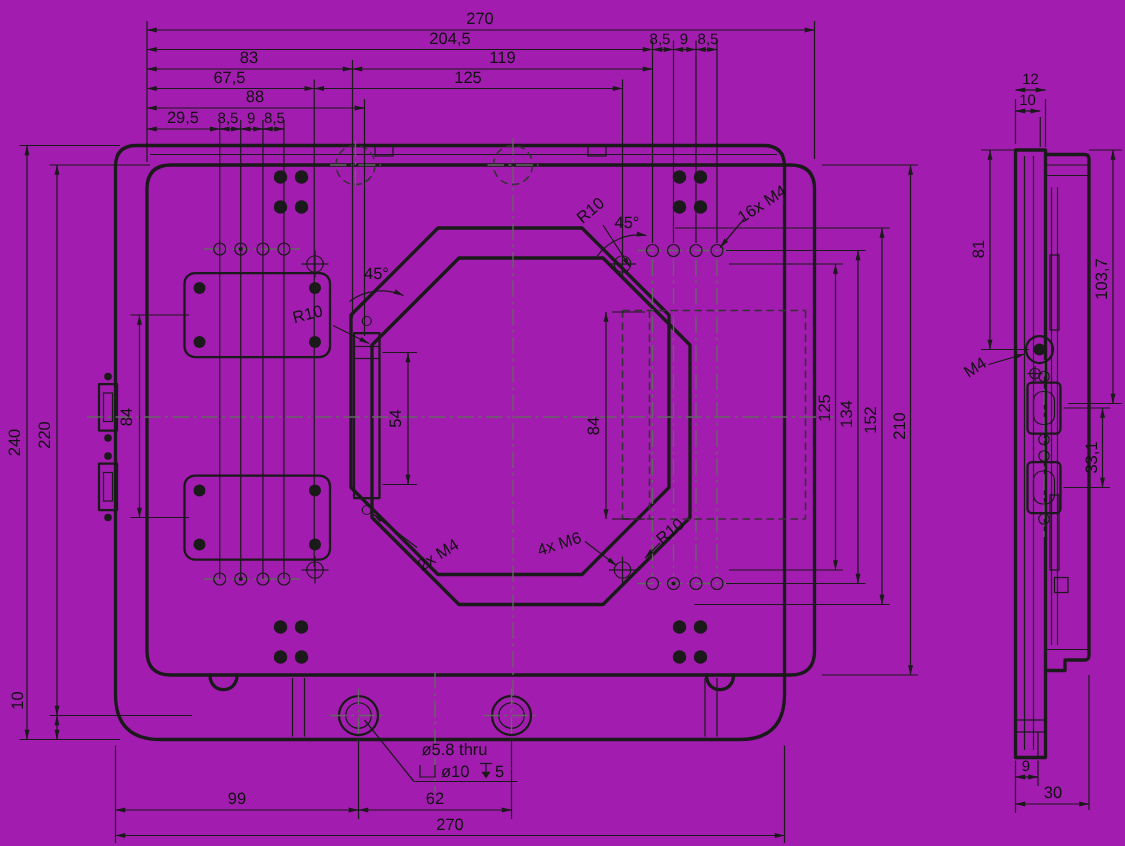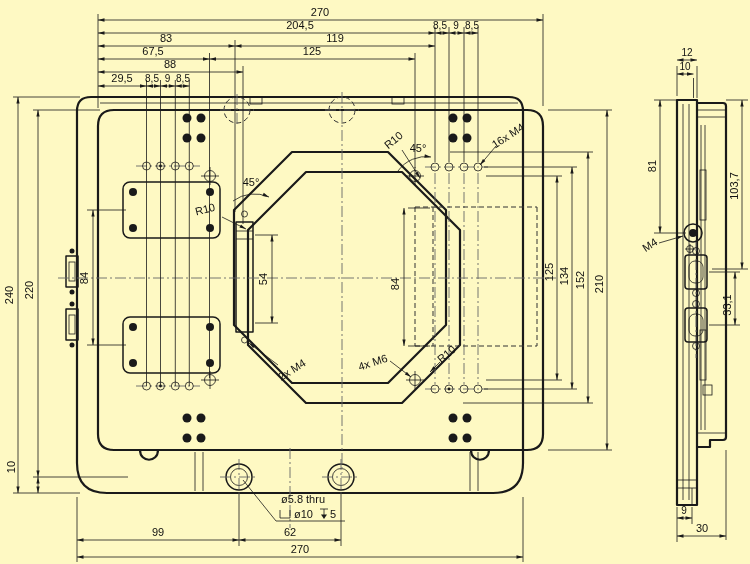--- a/index.html
+++ b/index.html
@@ -1,16 +1,16 @@
 <!DOCTYPE html>
 <html><head>
 <meta charset="utf-8">
 <style>
   html,body{margin:0;padding:0;background:#fff}
-  .canvas{position:relative;width:750px;height:564px;background:#fef9c3;overflow:hidden}
+  .canvas{position:relative;width:750px;height:564px;background:#a21caf;overflow:hidden}
   svg{display:block}
   .o2{fill:none;stroke:#1a1a1a;stroke-width:2.2;stroke-linejoin:round;stroke-linecap:round}
   .o16{fill:none;stroke:#1a1a1a;stroke-width:1.5;stroke-linejoin:round}
   .t{fill:none;stroke:#1a1a1a;stroke-width:0.8}
   .dim{fill:none;stroke:#1a1a1a;stroke-width:0.8}
   .cl{fill:none;stroke:#666;stroke-width:0.9;stroke-dasharray:11 3 2 3}
   .hid{fill:none;stroke:#333;stroke-width:1;stroke-dasharray:5 3}
   .dot{fill:#1a1a1a;stroke:none}
   text.d{font:11px "Liberation Sans",sans-serif;fill:#111;text-anchor:middle}
   text.s{font:10px "Liberation Sans",sans-serif;fill:#111;text-anchor:middle}

